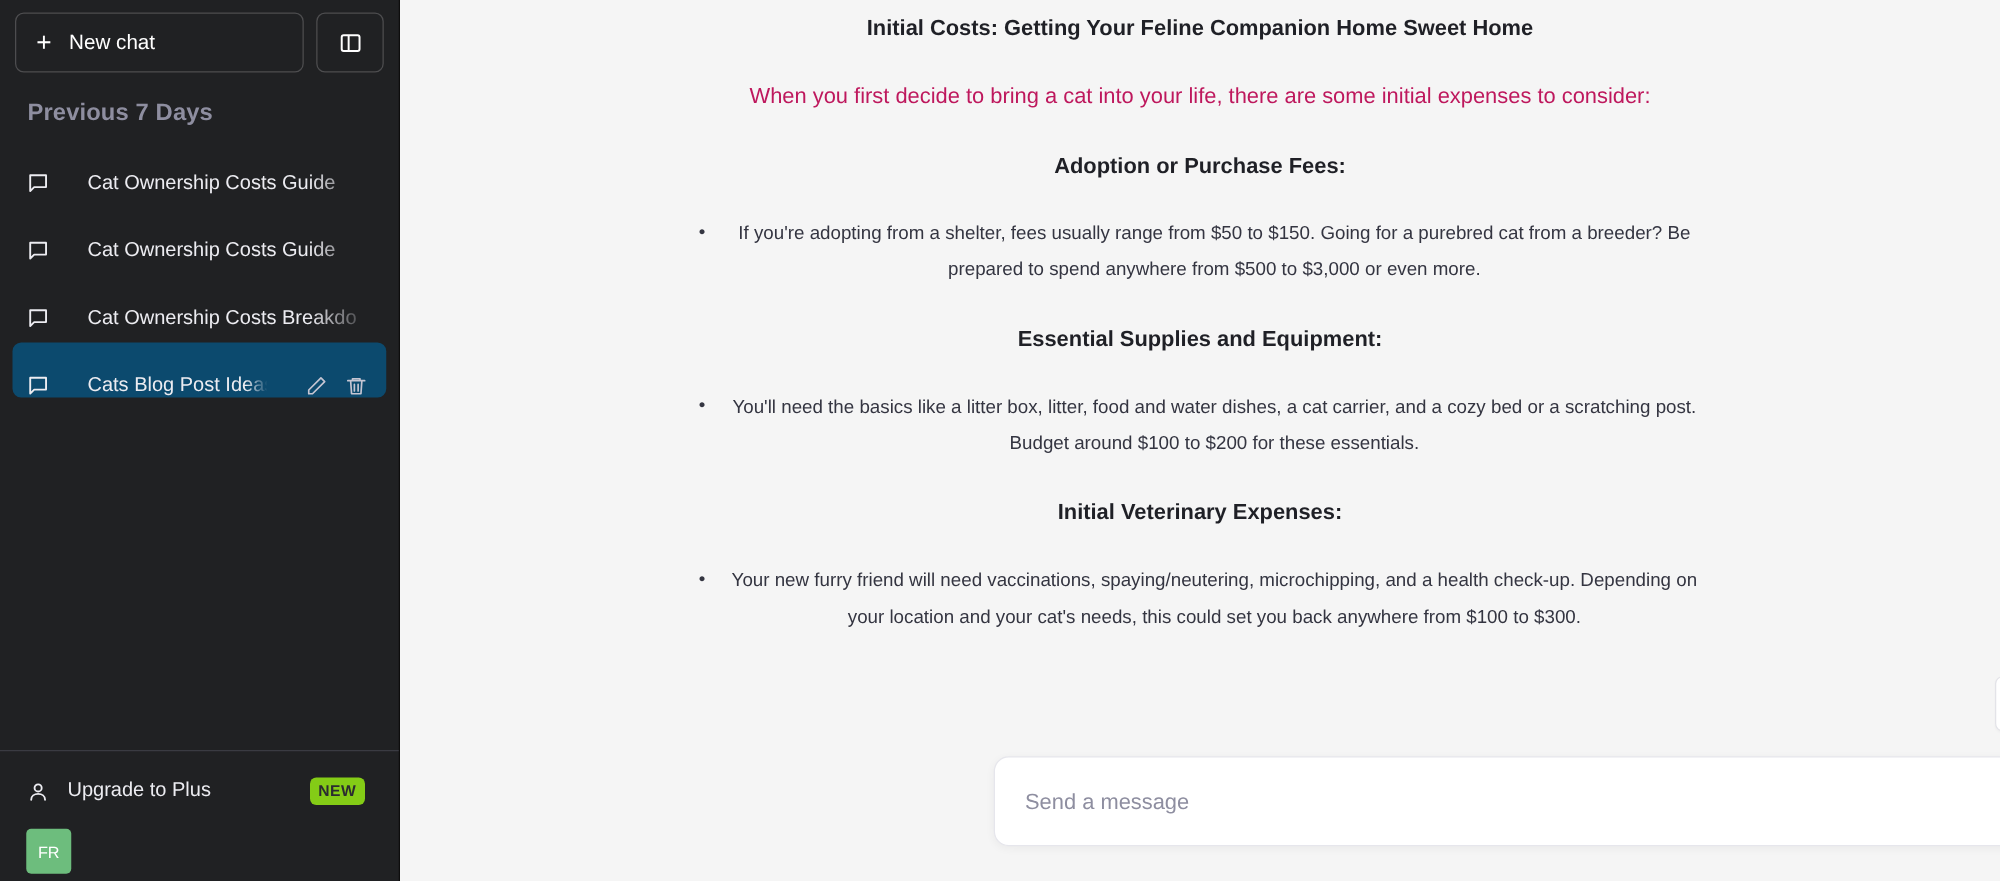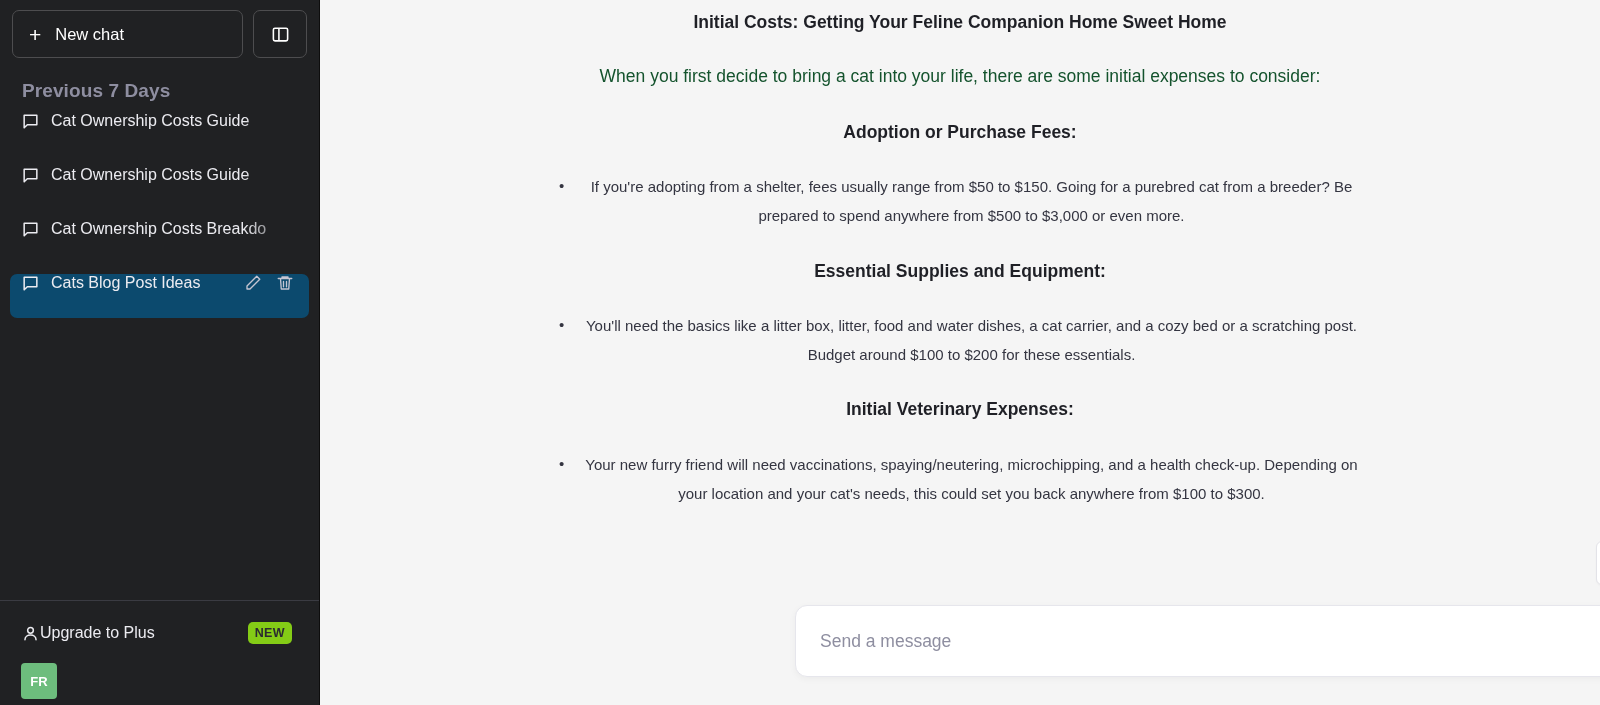--- a/index.html
+++ b/index.html
@@ -38,21 +38,21 @@
     background: transparent; cursor: pointer;
     display: flex; align-items: center; justify-content: center;
   }
   .section-label {
     color: #8e8ea0; font-size: 19px; font-weight: 600;
     padding: 22px 14px 10px 22px; letter-spacing: .1px;
   }
   .chat-list { flex: 0 0 auto; padding: 0 10px; }
   .chat-item {
     height: 44px; border-radius: 7px;
-    display: flex; align-items: flex-start; gap: 11px;
+    display: flex; align-items: flex-end; gap: 30px;
     padding: 0 11px; cursor: pointer; position: relative;
     color: #ececf1; font-size: 16px;
     margin-bottom: 10px;
   }
   .chat-item.active { background: #0c4a6e; }
   .chat-title {
     flex: 1 1 auto; white-space: nowrap; overflow: hidden;
     -webkit-mask-image: linear-gradient(to right, #000 78%, transparent 100%);
     mask-image: linear-gradient(to right, #000 78%, transparent 100%);
   }
@@ -61,54 +61,54 @@
     mask-image: linear-gradient(to right, #000 88%, transparent 100%);
   }
   .row-actions { display: flex; gap: 14px; align-items: center; padding-right: 4px; }
   .icn { display: inline-flex; align-items: center; justify-content: center; flex: none; }
 
   .sidebar-bottom {
     margin-top: auto; border-top: 1px solid #3a3b42;
     padding: 8px 10px 0 10px;
   }
   .upgrade-row {
-    height: 48px; display: flex; align-items: center; 
+    height: 48px; display: flex; align-items: center; gap: 14px;
     padding: 0 11px; border-radius: 7px; cursor: pointer;
     color: #ececf1; font-size: 16px;
   }
   .upgrade-label { flex: 1 1 auto; }
   #new-badge {
     background: #84cc16; color: #2b2b30;
     font-size: 12.5px; font-weight: 700; letter-spacing: .4px;
     border-radius: 5px; padding: 4px 7px; margin-right: 6px;
   }
   .account-row {
     height: 48px; display: flex; align-items: center; gap: 13px;
     padding: 0 11px; border-radius: 7px; cursor: pointer;
     color: #ececf1; font-size: 16px;
   }
   #avatar {
     width: 36px; height: 36px; border-radius: 4px;
     background: #6dbd7d; color: #fff;
     display: flex; align-items: center; justify-content: center;
-    font-size: 13px; font-weight: 700; flex: none;
+    font-size: 13px; font-weight: 400; flex: none;
   }
 
   
   #main {
     flex: 1 1 auto; height: 705px; position: relative;
     background: #f5f5f5; overflow: hidden;
   }
   #thread {
     position: absolute; inset: 0 0 120px 0;
     padding: 0px 0 0 0;
   }
   .msg-body { width: 810px; margin: 0 auto; padding-top: 8px; text-align: center; }
   .para {
-    font-size: 17.5px; line-height: 1.62; color: #14532d;
+    font-size: 17.5px; line-height: 1.62; color: #be185d;
     margin: 0 0 27px 0;
   }
   .para.head { font-weight: 700; color: #1f2026; margin-bottom: 26px; }
   ul.bullets { list-style: none; margin: 0 0 26px 0; padding: 0; }
   ul.bullets li {
     position: relative; padding-left: 23px;
     font-size: 15px; line-height: 1.95; color: #343541;
   }
   ul.bullets li::before {
     content: "\2022"; position: absolute; left: 4px; top: -1px;

